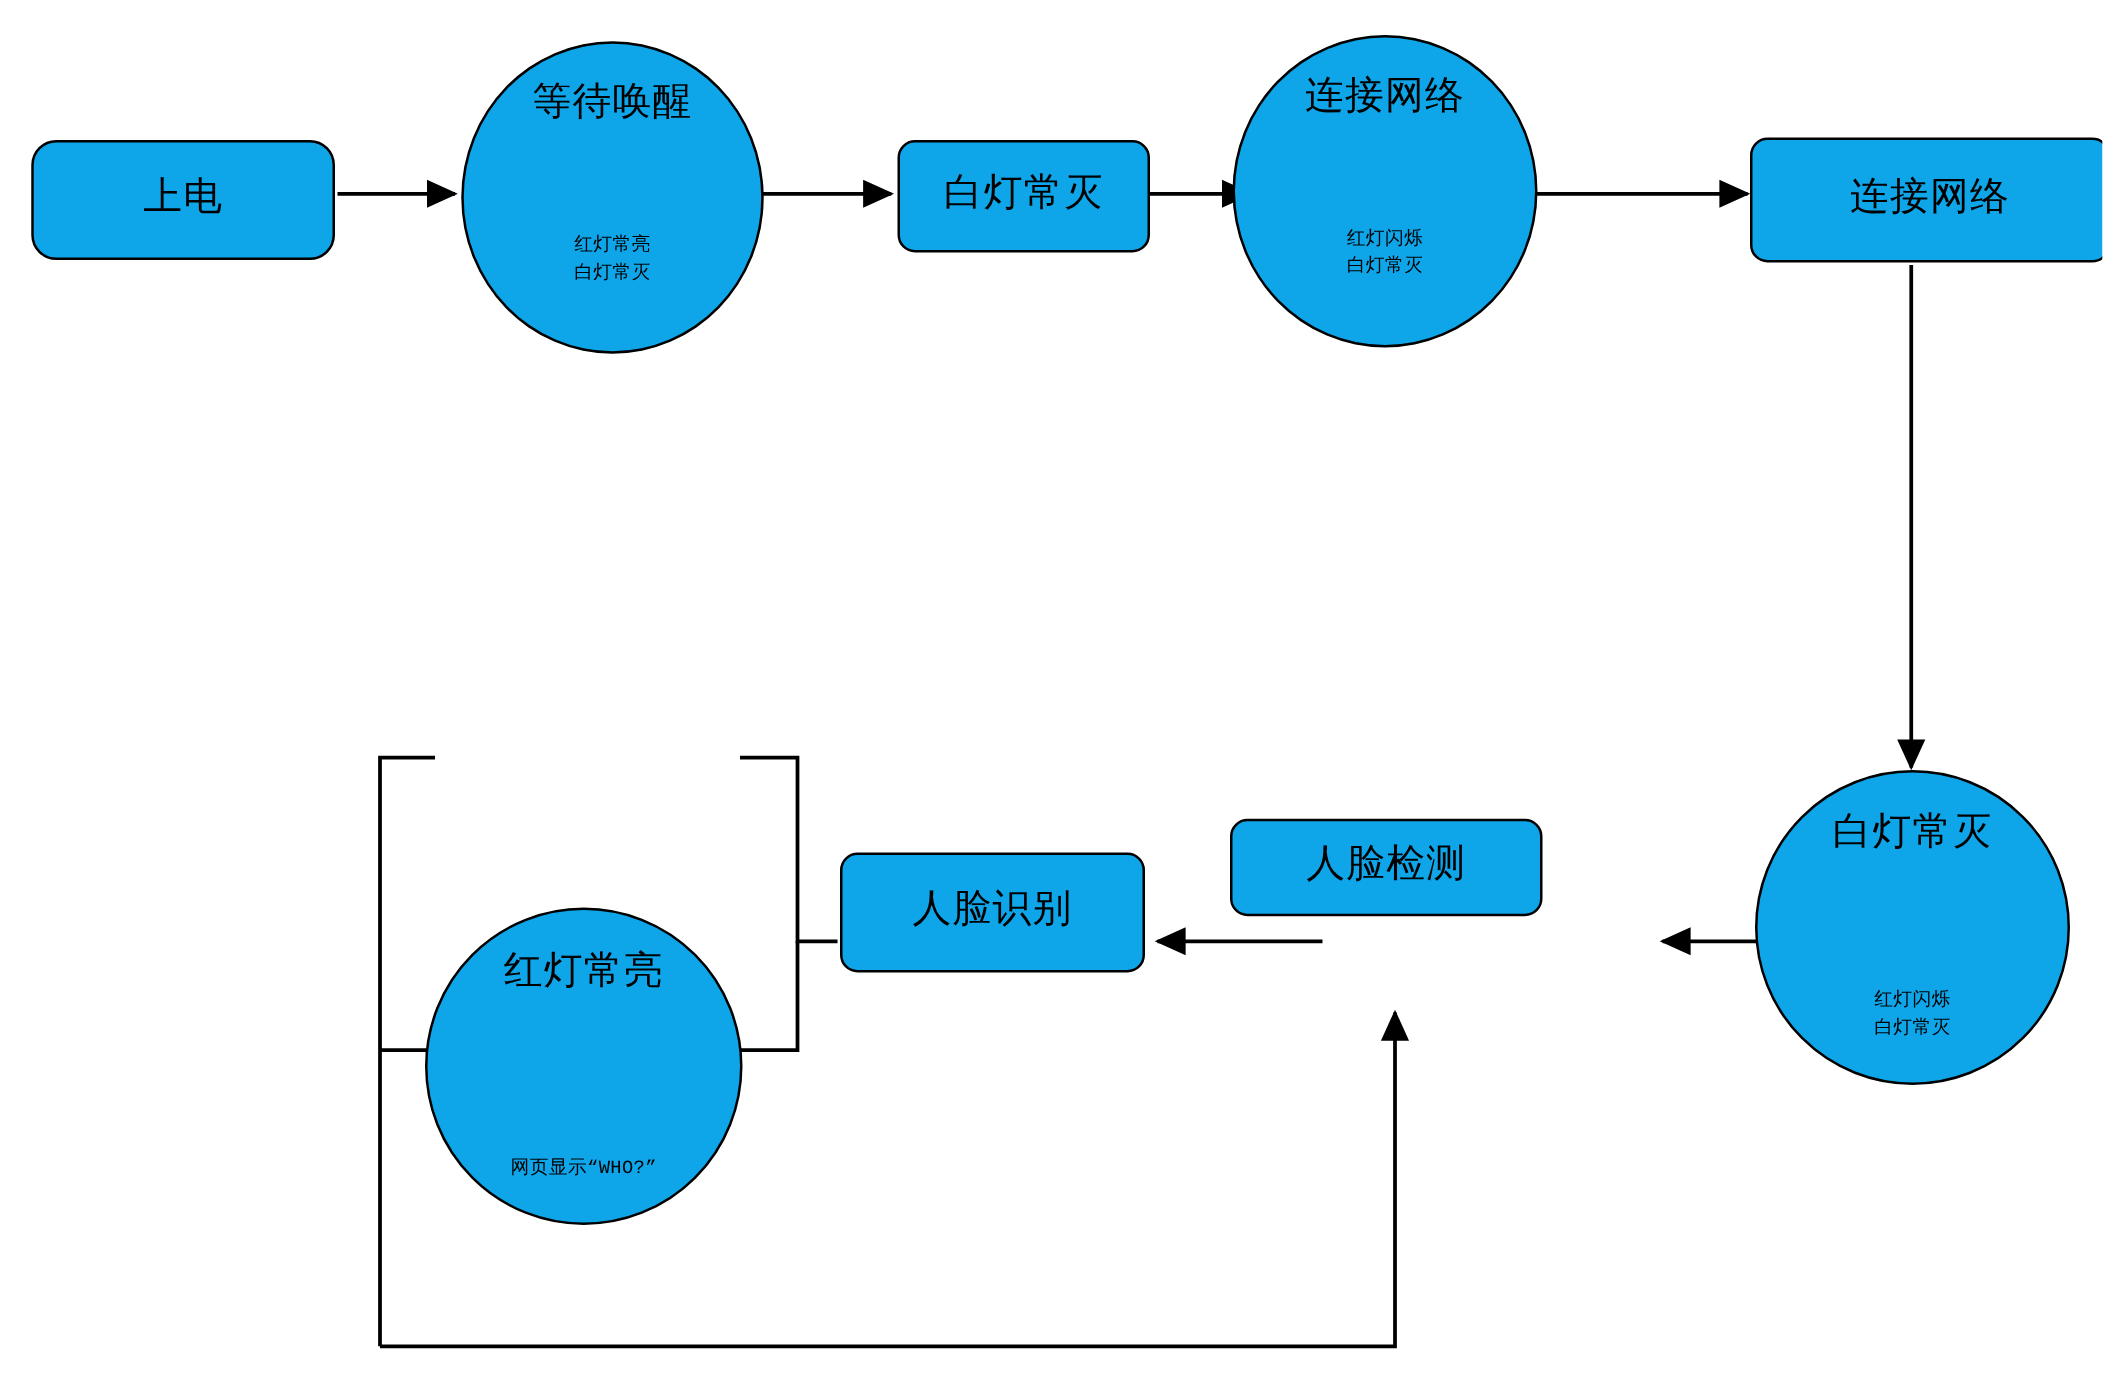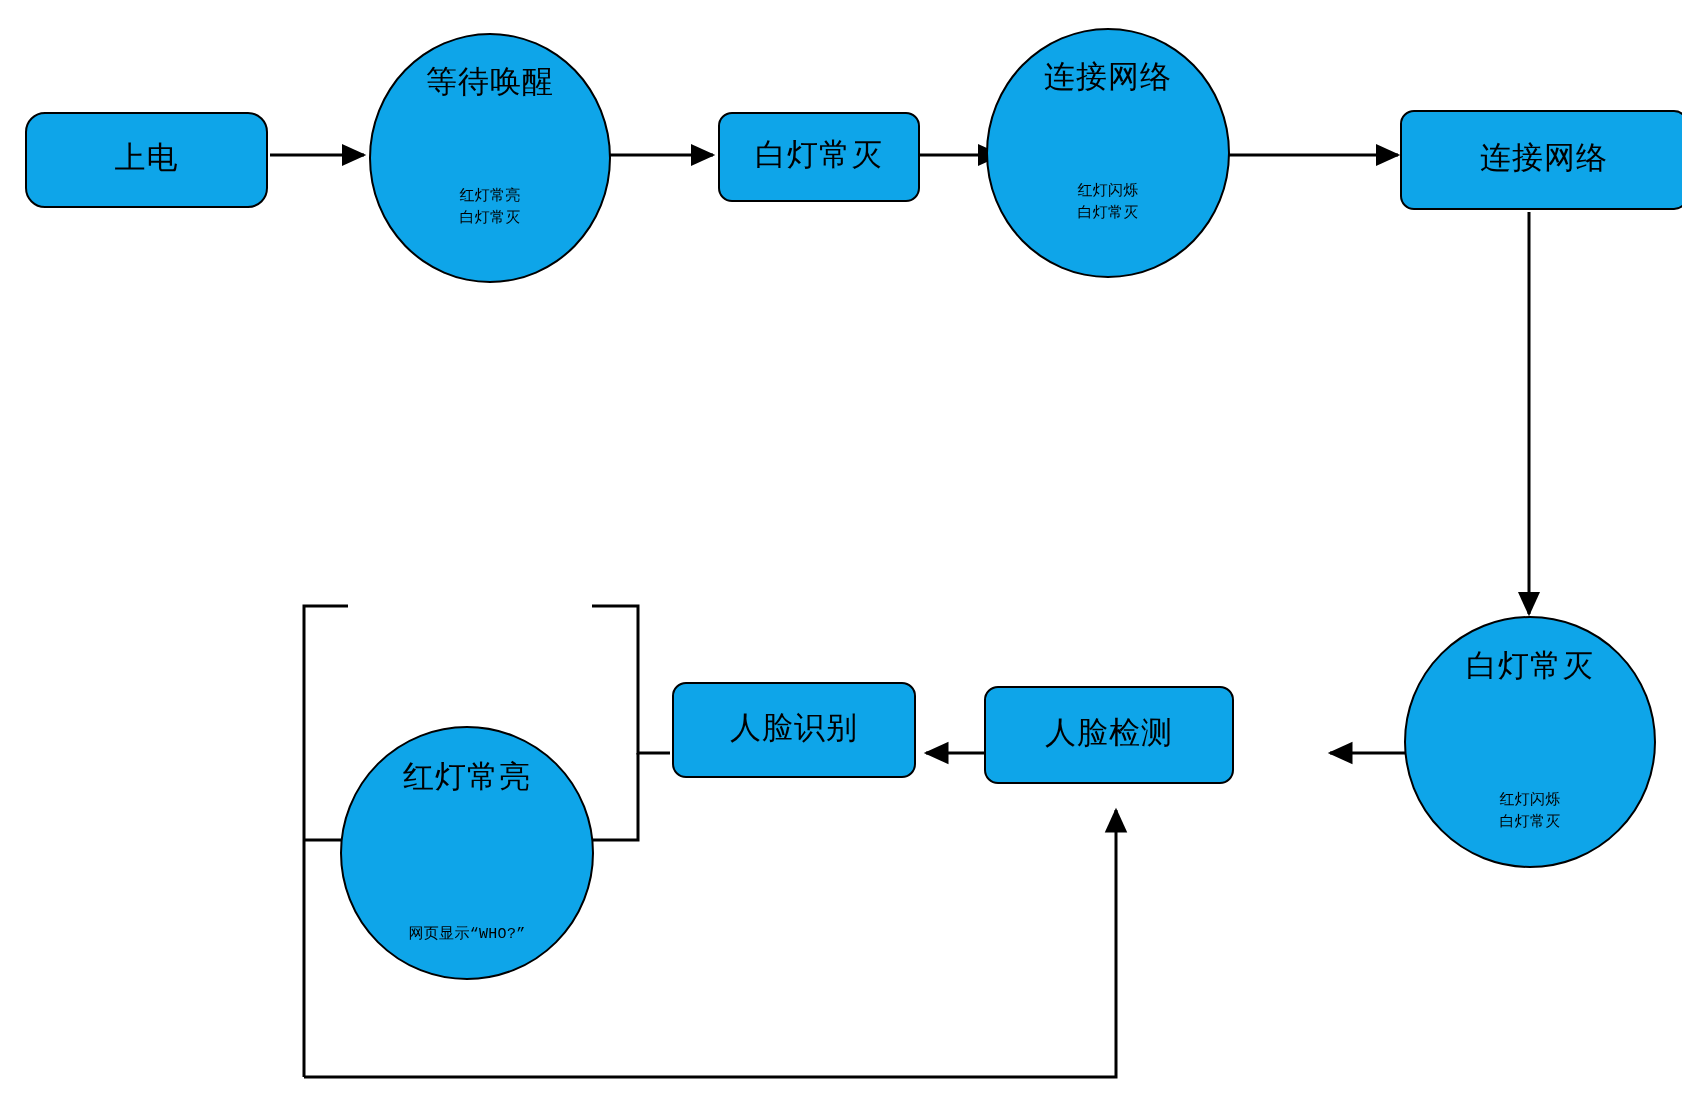--- a/index.html
+++ b/index.html
@@ -130,21 +130,21 @@
   <div class="node box" style="left:1400px; top:110px; width:288px; height:100px;">
     <div class="node-title">连接网络</div>
   </div>
 
   <div class="node circle sub-low" style="left:1404px; top:616px; width:252px; height:252px;">
     <div class="node-title">白灯常灭</div>
     <div class="node-sub">红灯闪烁
 白灯常灭</div>
   </div>
 
-  <div class="node box" style="left:984px; top:655px; width:250px; height:98px;margin-top:31px;">
+  <div class="node box" style="left:984px; top:655px; width:250px; height:78px;">
     <div class="node-title">人脸检测</div>
   </div>
 
   <div class="node box" style="left:672px; top:655px; width:244px; height:96px;margin-top:27px;">
     <div class="node-title">人脸识别</div>
   </div>
 
 
   <div class="node circle sub-low" style="left:340px; top:726px; width:254px; height:254px;">
     <div class="node-title">红灯常亮</div>

